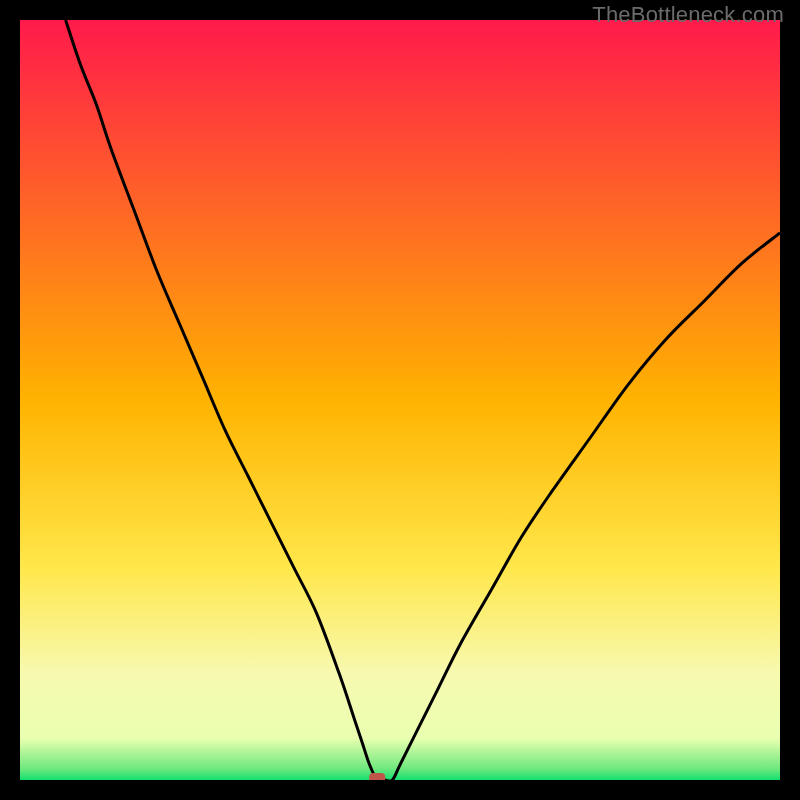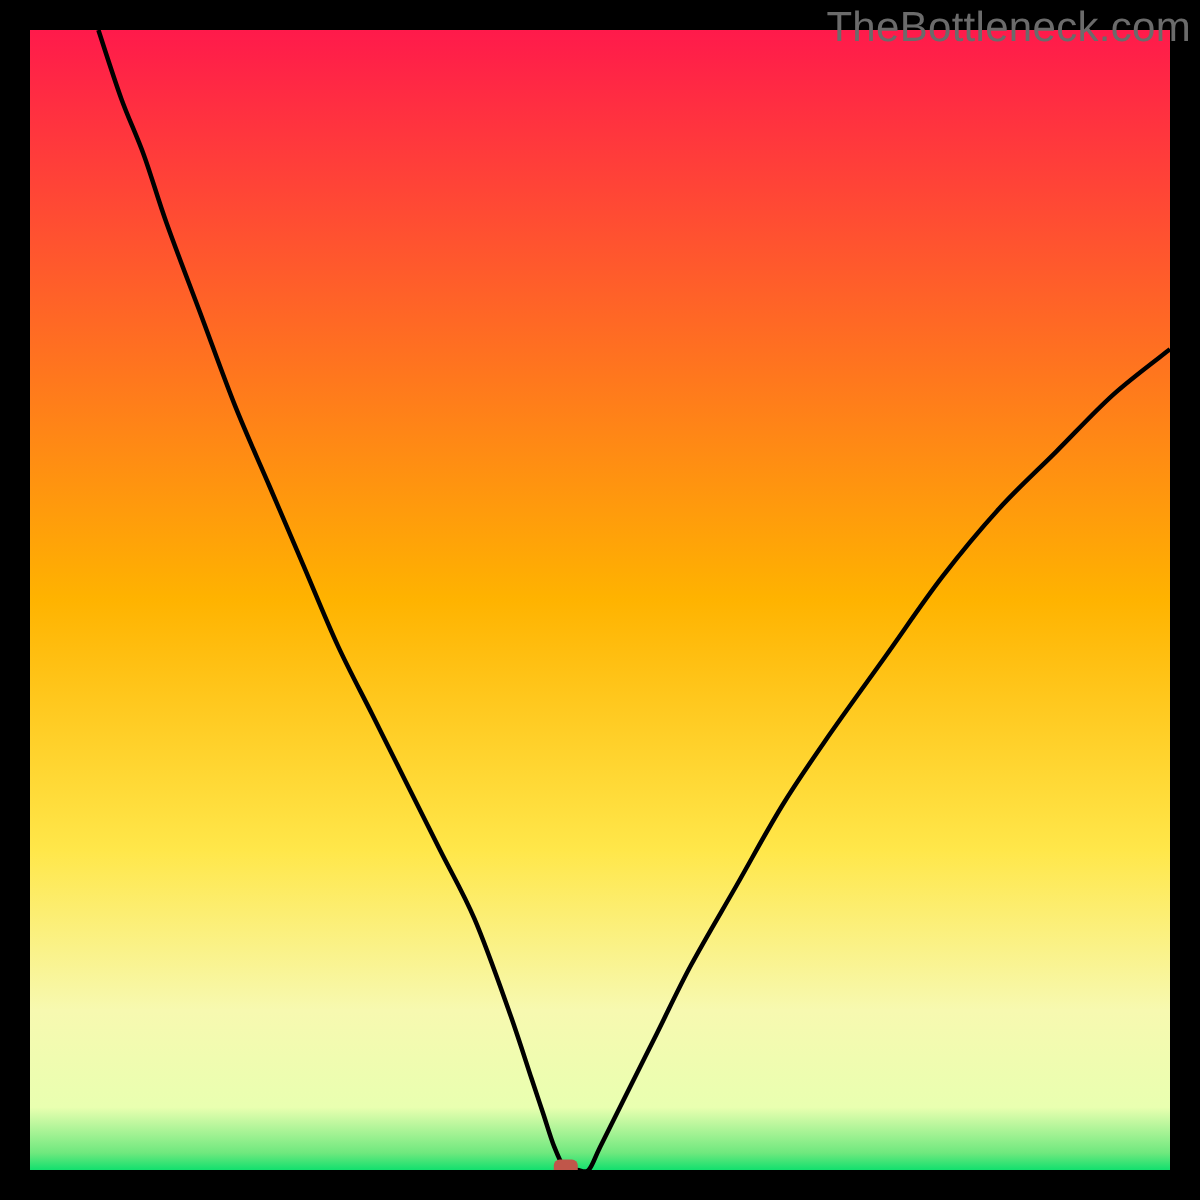--- a/index.html
+++ b/index.html
@@ -22,23 +22,23 @@
   .plot-area {
     position: absolute;
     left: 0;
     top: 0;
     width: 760px;
     height: 760px;
   }
   .watermark {
     position: absolute;
     top: 2px;
-    right: 6px;
+    right: 16px;
     color: #6b6b6b;
-    font-size: 28px;
+    font-size: 22px;
     font-weight: 500;
     letter-spacing: 0.2px;
     user-select: none;
   }
   svg { display: block; }
 </style>
 </head>
 <body>
 
 <div class="frame">

